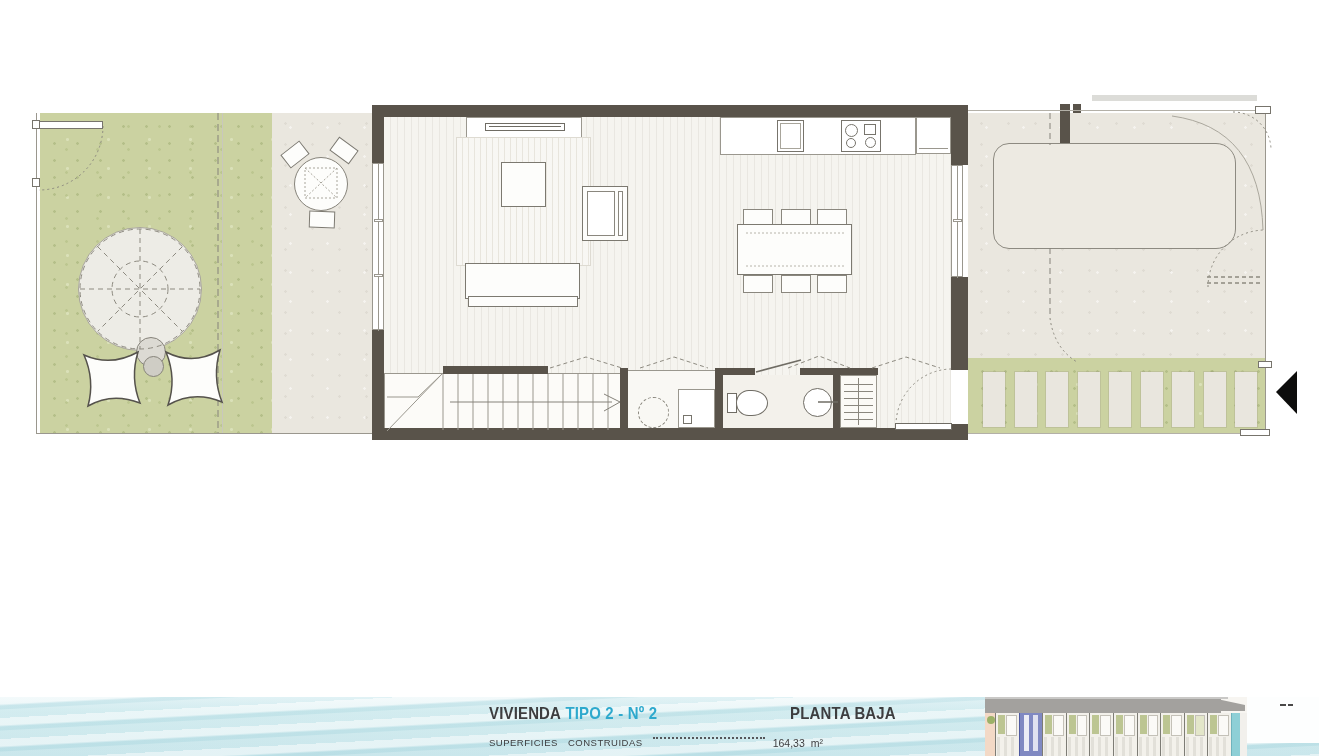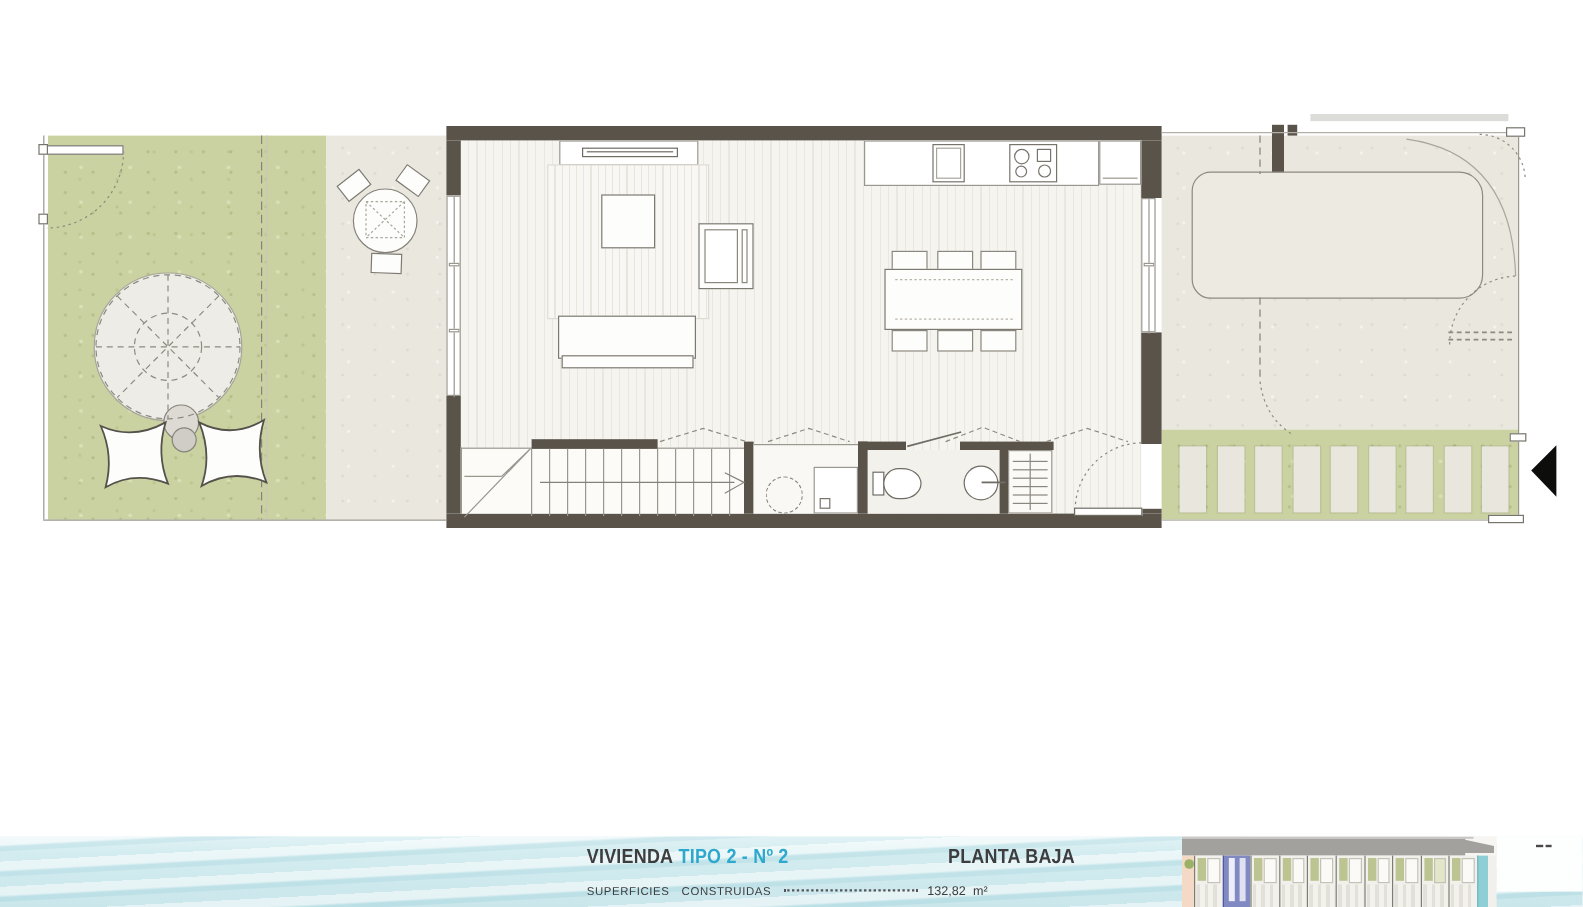--- a/index.html
+++ b/index.html
@@ -255,24 +255,24 @@
   <div class="a gatebar" style="left:1258px;top:361px;width:14px;height:7px"></div>
   <div class="a gatebar" style="left:1240px;top:429px;width:30px;height:7px"></div>
   <div class="a" style="left:895px;top:423px;width:57px;height:7px;background:#fff;border:1px solid #6f6c64"></div>
 
   <div class="a water" style="left:0;top:697px;width:1319px;height:59px"></div>
   <div class="a" style="left:1247px;top:697px;width:72px;height:46px;background:#fdfefe"></div>
 
   <div class="a ttl" style="left:489px;top:704px"><span>VIVIENDA</span>&nbsp;<span class="cy">TIPO 2 - Nº 2</span></div>
   <div class="a ttl" style="left:790px;top:704px">PLANTA BAJA</div>
 
-  <div class="a" style="left:489px;top:737px;display:flex;align-items:center">
+  <div class="a" style="left:489px;top:737px;display:flex;align-items:flex-start">
     <span class="sup">SUPERFICIES  CONSTRUIDAS</span>
     <span class="leader"></span>
-    <span class="sval">132,82</span>
+    <span class="sval">164,33</span>
     <span class="sval" style="margin-left:6px">m²</span>
   </div>
 
   <div class="a" style="left:985px;top:697px;width:262px;height:59px;overflow:hidden;background:#f7f5f1">
     <div class="a" style="left:0;top:0;width:243px;height:2px;background:#c9c8c6"></div>
     <div class="a" style="left:0;top:2px;width:236px;height:14px;background:#a3a19e"></div>
     <div class="a" style="left:232px;top:2px;width:28px;height:12px;background:#a3a19e;clip-path:polygon(0 0,100% 50%,100% 100%,0 100%)"></div>
     <div class="a" style="left:0;top:16px;width:10px;height:43px;background:#f3d9c6"></div>
     <div class="a" style="left:2px;top:19px;width:8px;height:8px;border-radius:50%;background:#9cb168"></div>
     <div class="a" style="left:10px;top:16px;width:236px;height:43px;display:flex">

